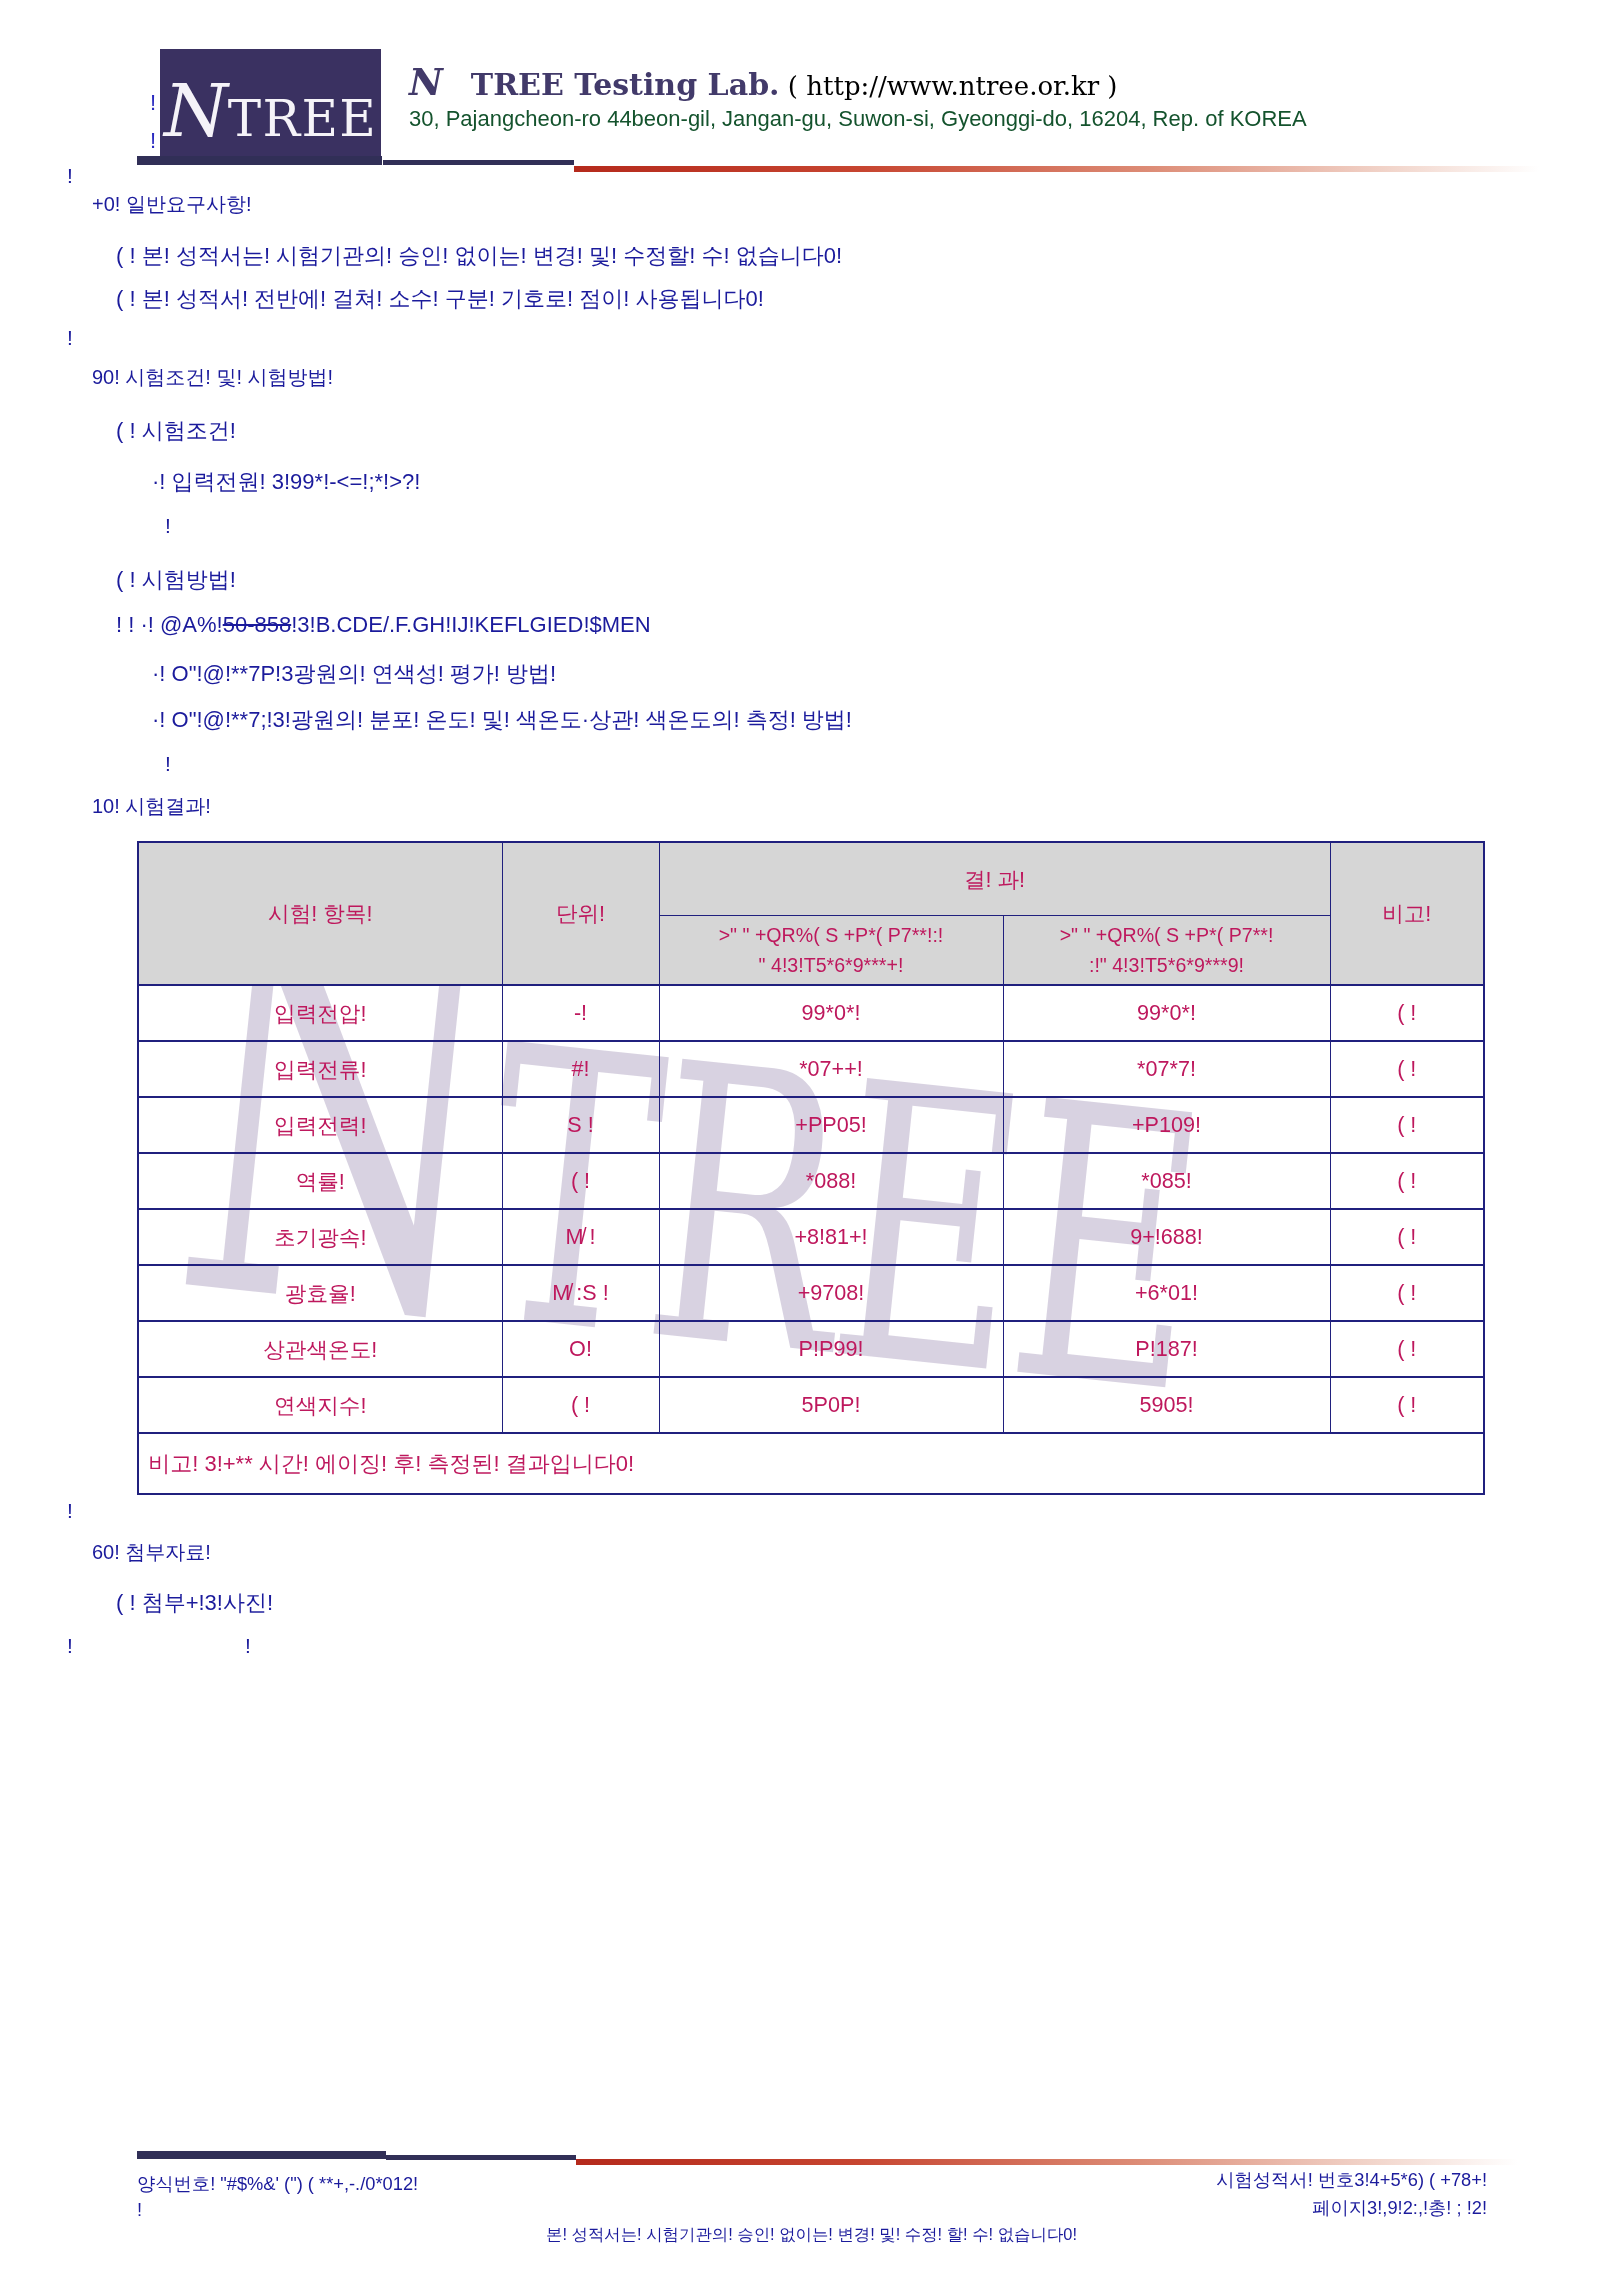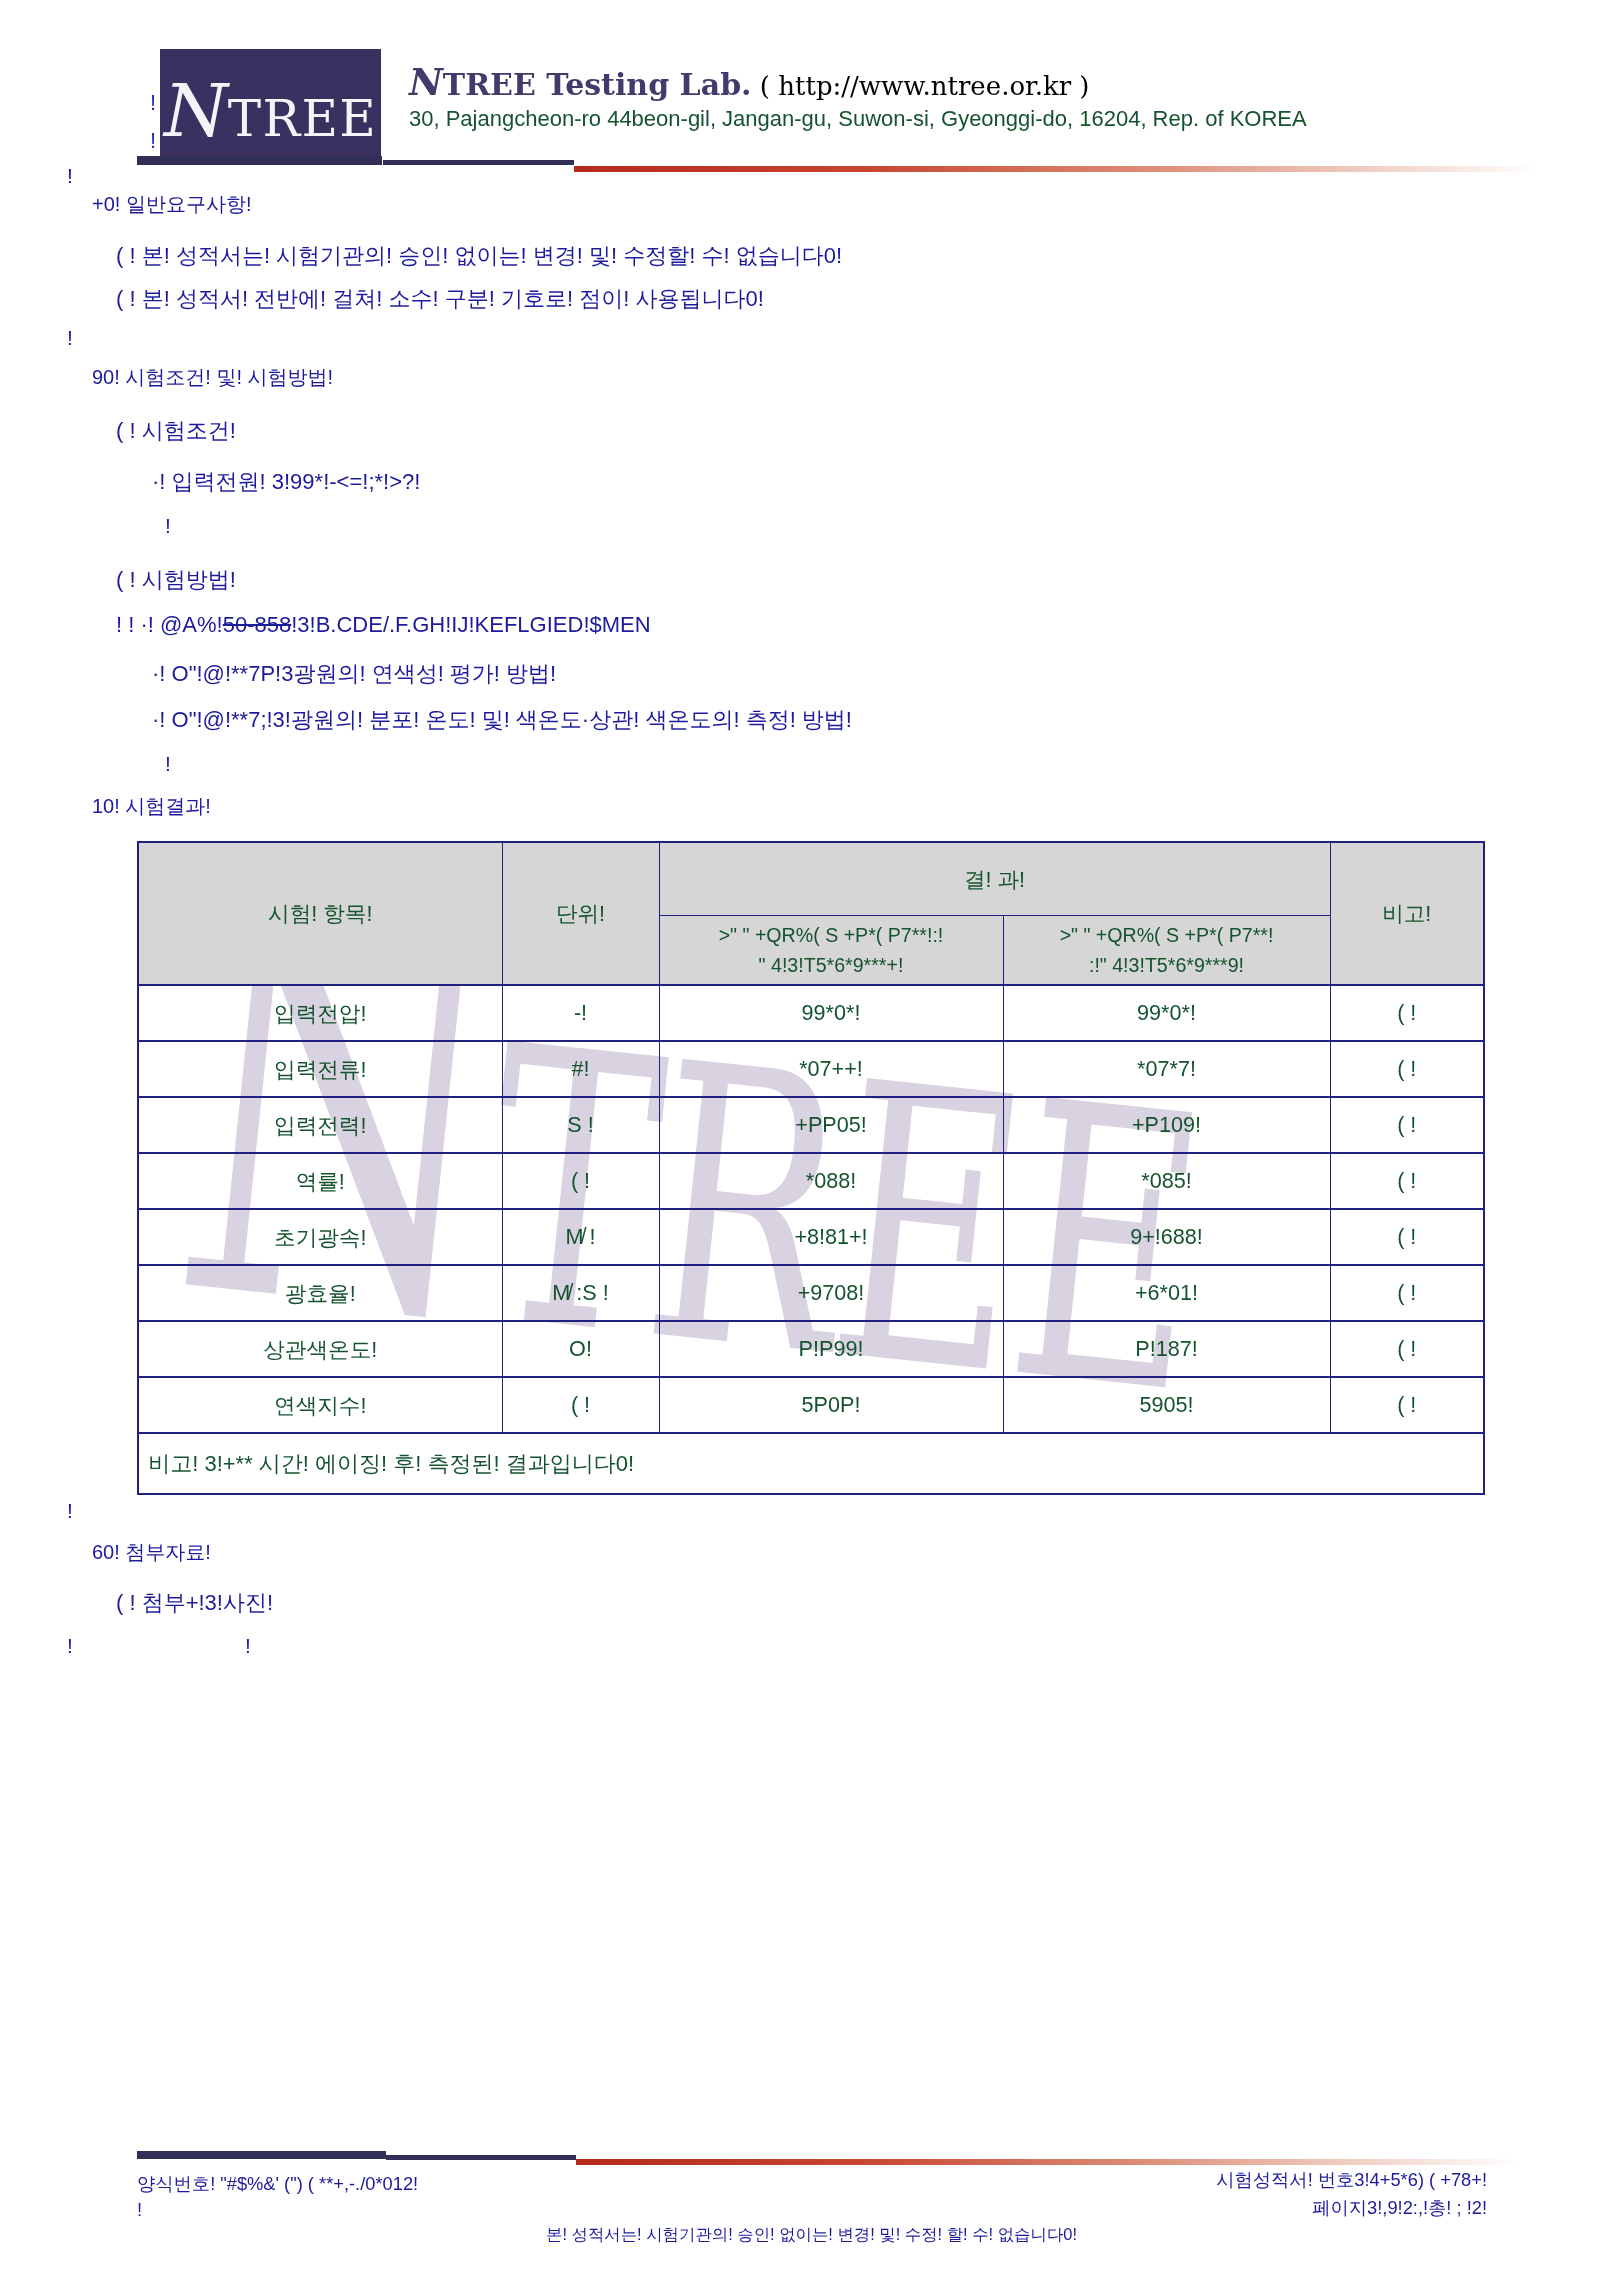--- a/index.html
+++ b/index.html
@@ -14,33 +14,33 @@
   .struck{text-decoration:line-through;}
 
   
   .logo{position:absolute;left:160px;top:49px;width:221px;height:116px;background:#3a3161;
         display:flex;align-items:baseline;justify-content:center;padding-top:25px;box-sizing:border-box;}
   .logo .n{font-family:"DejaVu Serif",serif;font-style:italic;font-size:73px;color:#f5f3f8;line-height:1;}
   .logo .rest{font-family:"DejaVu Serif",serif;font-size:50px;color:#f5f3f8;letter-spacing:1.3px;line-height:1;}
   .logo-marks{position:absolute;left:150px;top:84px;color:#2b2bc0;font-size:22px;line-height:38px;}
   .lab-title{position:absolute;left:409px;top:60px;color:#423a6a;font-family:"DejaVu Serif",serif;}
   .lab-title .tn{font-style:italic;font-size:37px;font-weight:bold;}
-  .lab-title .tr{font-size:30px;font-weight:bold;}
+  .lab-title .tr{font-size:30px;font-weight:bold;margin-left:28px;}
   .lab-title .tu{font-size:26px;font-weight:normal;color:#000000;}
   .lab-address{position:absolute;left:409px;top:106px;font-size:22px;color:#14532d;}
 
   
   .rule-navy{position:absolute;background:#312f57;}
   .rule-red{position:absolute;background:linear-gradient(to right,#b52a1c 0%,#c74530 30%,#dd8d77 60%,#f2d6cc 85%,rgba(255,255,255,0) 100%);}
 
   
   table.results{position:absolute;left:137px;top:841px;width:1346px;border-collapse:collapse;
     table-layout:fixed;z-index:2;}
   table.results{border:2.6px solid #20207e;}
-  table.results th,table.results td{border:1.3px solid #20207e;color:#14532d;text-align:center;
+  table.results th,table.results td{border:1.3px solid #20207e;color:#be185d;text-align:center;
     font-weight:normal;font-size:21.6px;vertical-align:middle;padding:0;background:transparent;margin-top:20px;}
   table.results th{background:#d6d6d6;}
   table.results tr.hdr1 th{height:72px;}
   table.results tr.hdr2 th{height:68px;font-size:19.6px;line-height:1.55;}
   table.results tr.data td{height:54px;border-top-width:2px;}
   table.results tr.noterow td{height:59px;text-align:left;padding-left:9.2px;border-top-width:2px;font-size:22px;}
 
   
   .watermark{position:absolute;left:216px;top:831px;z-index:1;pointer-events:none;
     font-family:"DejaVu Serif",serif;color:#b3a7c4;opacity:0.5;white-space:nowrap;

